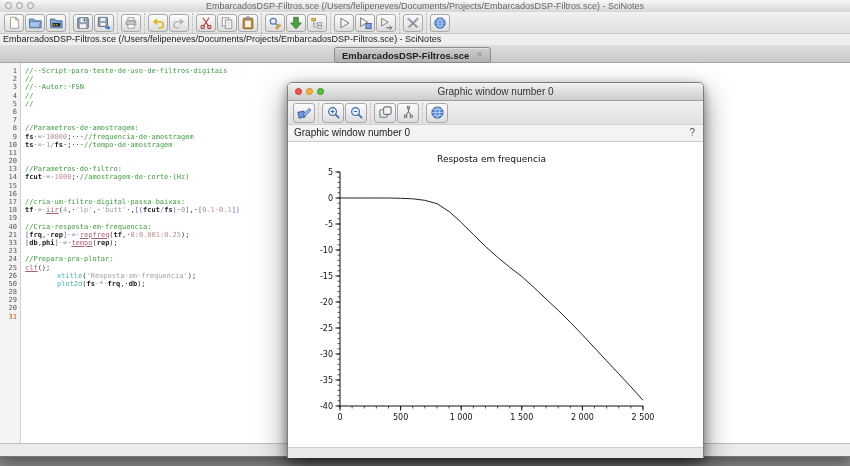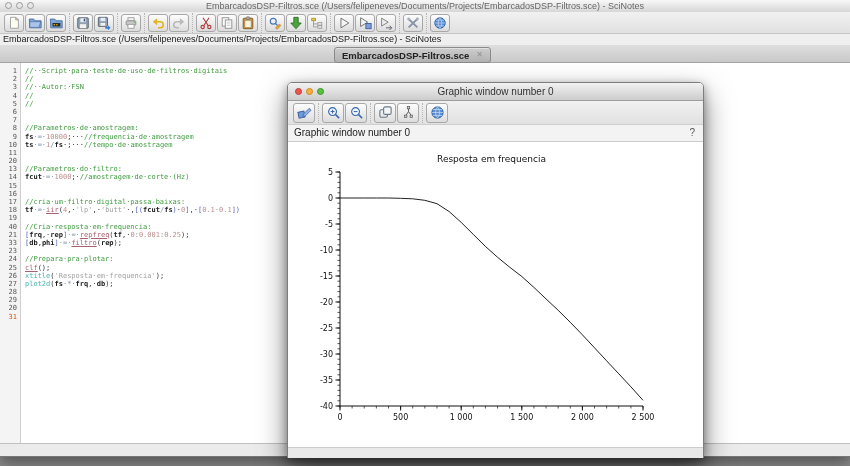--- a/index.html
+++ b/index.html
@@ -48,21 +48,21 @@
   .crow{display:flex;height:8.2px;white-space:pre;}
   .ln{width:17px;flex:0 0 17px;text-align:right;padding-right:4px;color:var(--c-gutter);}
   .ln.cur{color:var(--c-gutter-cur);font-weight:normal;}
   .cline{padding-left:4px;color:var(--c-plain);}
   .tk-c{color:var(--c-comment);text-align:center;}
   .tk-v{color:var(--c-variable);font-weight:bold;}
   .tk-o{color:var(--c-operator);}
   .tk-n{color:var(--c-number);}
   .tk-s{color:var(--c-string);}
   .tk-l{color:var(--c-link);text-decoration:underline;text-align:center;}
-  .tk-f{color:var(--c-function);}
+  .tk-f{color:var(--c-function);margin-left:32px;}
   .tk-b{color:var(--c-bracket);}
   .tk-p{color:var(--c-plain);}
 
   #main-bottom-strip{left:0;top:443px;width:850px;height:13px;background:#ebebeb;border-top:1px solid #c0c0c0;box-sizing:border-box;}
 
   
   #graphic-window{left:287px;top:82px;width:417px;height:376px;background:#fff;
     border:1px solid #7d7d7d;border-radius:5px 5px 0 0;box-sizing:border-box;
     box-shadow:0 12px 28px rgba(0,0,0,.5),0 3px 10px rgba(0,0,0,.35);}
   #g-titlebar{left:0;top:0;width:100%;height:18px;border-radius:4px 4px 0 0;
@@ -268,26 +268,26 @@
         <div class="crow"><span class="ln">20</span><span class="cline"></span></div>
         <div class="crow"><span class="ln">13</span><span class="cline"><span class="tk-c">//Parametros·do·filtro:</span></span></div>
         <div class="crow"><span class="ln">14</span><span class="cline"><span class="tk-v">fcut</span><span class="tk-o">·=·</span><span class="tk-n">1000</span><span class="tk-p">;·</span><span class="tk-c">//amostragem·de·corte·(Hz)</span></span></div>
         <div class="crow"><span class="ln">15</span><span class="cline"></span></div>
         <div class="crow"><span class="ln">16</span><span class="cline"></span></div>
         <div class="crow"><span class="ln">17</span><span class="cline"><span class="tk-c">//cria·um·filtro·digital·passa-baixas:</span></span></div>
         <div class="crow"><span class="ln">18</span><span class="cline"><span class="tk-v">tf</span><span class="tk-o">·=·</span><span class="tk-l">iir</span><span class="tk-p">(</span><span class="tk-n">4</span><span class="tk-p">,·</span><span class="tk-s">'lp'</span><span class="tk-p">,·</span><span class="tk-s">'butt'</span><span class="tk-p">·,</span><span class="tk-b">[(</span><span class="tk-v">fcut</span><span class="tk-o">/</span><span class="tk-v">fs</span><span class="tk-b">)</span><span class="tk-p">·</span><span class="tk-n">0</span><span class="tk-b">]</span><span class="tk-p">,·</span><span class="tk-b">[</span><span class="tk-n">0.1·0.1</span><span class="tk-b">])</span></span></div>
         <div class="crow"><span class="ln">19</span><span class="cline"></span></div>
         <div class="crow"><span class="ln">40</span><span class="cline"><span class="tk-c">//Cria·resposta·em·frequencia:</span></span></div>
         <div class="crow"><span class="ln">21</span><span class="cline"><span class="tk-b">[</span><span class="tk-v">frq</span><span class="tk-p">,·</span><span class="tk-v">rep</span><span class="tk-b">]</span><span class="tk-o">·=·</span><span class="tk-l">repfreq</span><span class="tk-p">(</span><span class="tk-v">tf</span><span class="tk-p">,·</span><span class="tk-n">0</span><span class="tk-o">:</span><span class="tk-n">0.001</span><span class="tk-o">:</span><span class="tk-n">0.25</span><span class="tk-p">);</span></span></div>
-        <div class="crow"><span class="ln">33</span><span class="cline"><span class="tk-b">[</span><span class="tk-v">db</span><span class="tk-p">,</span><span class="tk-v">phi</span><span class="tk-b">]</span><span class="tk-o">·=·</span><span class="tk-l">filtro</span><span class="tk-p">(</span><span class="tk-v">rep</span><span class="tk-p">);</span></span></div>
+        <div class="crow"><span class="ln">33</span><span class="cline"><span class="tk-b">[</span><span class="tk-v">db</span><span class="tk-p">,</span><span class="tk-v">phi</span><span class="tk-b">]</span><span class="tk-o">·=·</span><span class="tk-l">tempo</span><span class="tk-p">(</span><span class="tk-v">rep</span><span class="tk-p">);</span></span></div>
         <div class="crow"><span class="ln">23</span><span class="cline"></span></div>
         <div class="crow"><span class="ln">24</span><span class="cline"><span class="tk-c">//Prepara·pra·plotar:</span></span></div>
         <div class="crow"><span class="ln">25</span><span class="cline"><span class="tk-l">clf</span><span class="tk-p">();</span></span></div>
         <div class="crow"><span class="ln">26</span><span class="cline"><span class="tk-f">xtitle</span><span class="tk-p">(</span><span class="tk-s">'Resposta·em·frequencia'</span><span class="tk-p">);</span></span></div>
-        <div class="crow"><span class="ln">27</span><span class="cline"><span class="tk-f">plot2d</span><span class="tk-p">(</span><span class="tk-v">fs</span><span class="tk-o">·*·</span><span class="tk-v">frq</span><span class="tk-p">,·</span><span class="tk-v">db</span><span class="tk-p">);</span></span></div>
+        <div class="crow"><span class="ln">50</span><span class="cline"><span class="tk-f">plot2d</span><span class="tk-p">(</span><span class="tk-v">fs</span><span class="tk-o">·*·</span><span class="tk-v">frq</span><span class="tk-p">,·</span><span class="tk-v">db</span><span class="tk-p">);</span></span></div>
         <div class="crow"><span class="ln">28</span><span class="cline"></span></div>
         <div class="crow"><span class="ln">29</span><span class="cline"></span></div>
         <div class="crow"><span class="ln">20</span><span class="cline"></span></div>
         <div class="crow"><span class="ln cur">31</span><span class="cline"></span></div>
       </div>
   </div>
 
   <div id="main-bottom-strip" class="abs"></div>
 </div>
 

